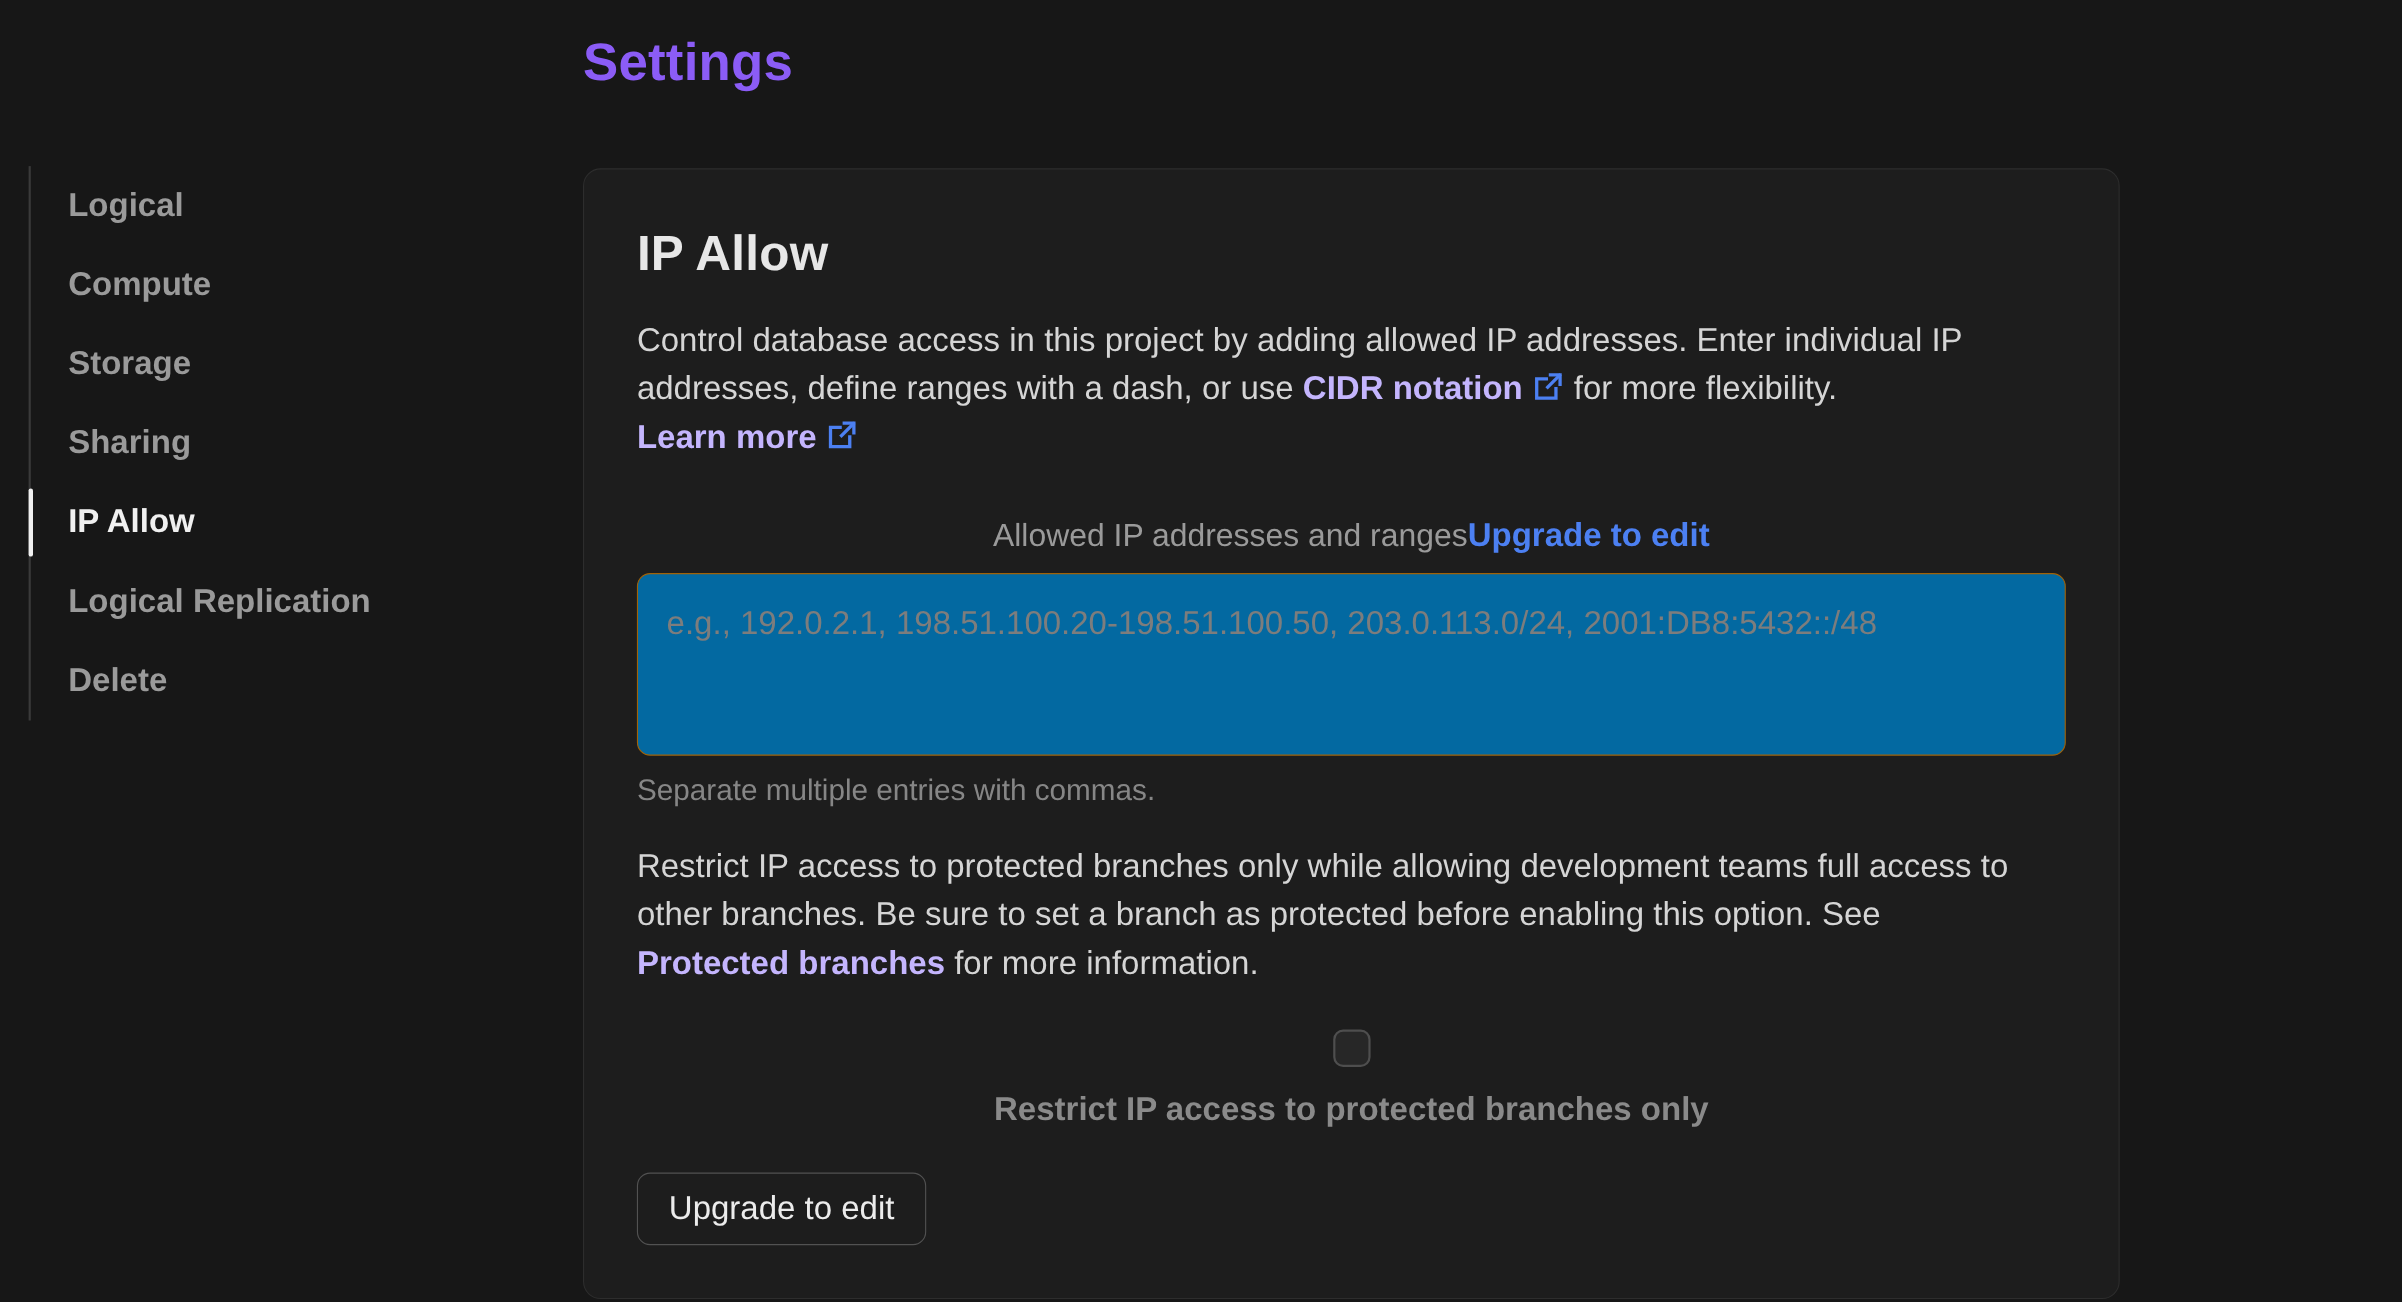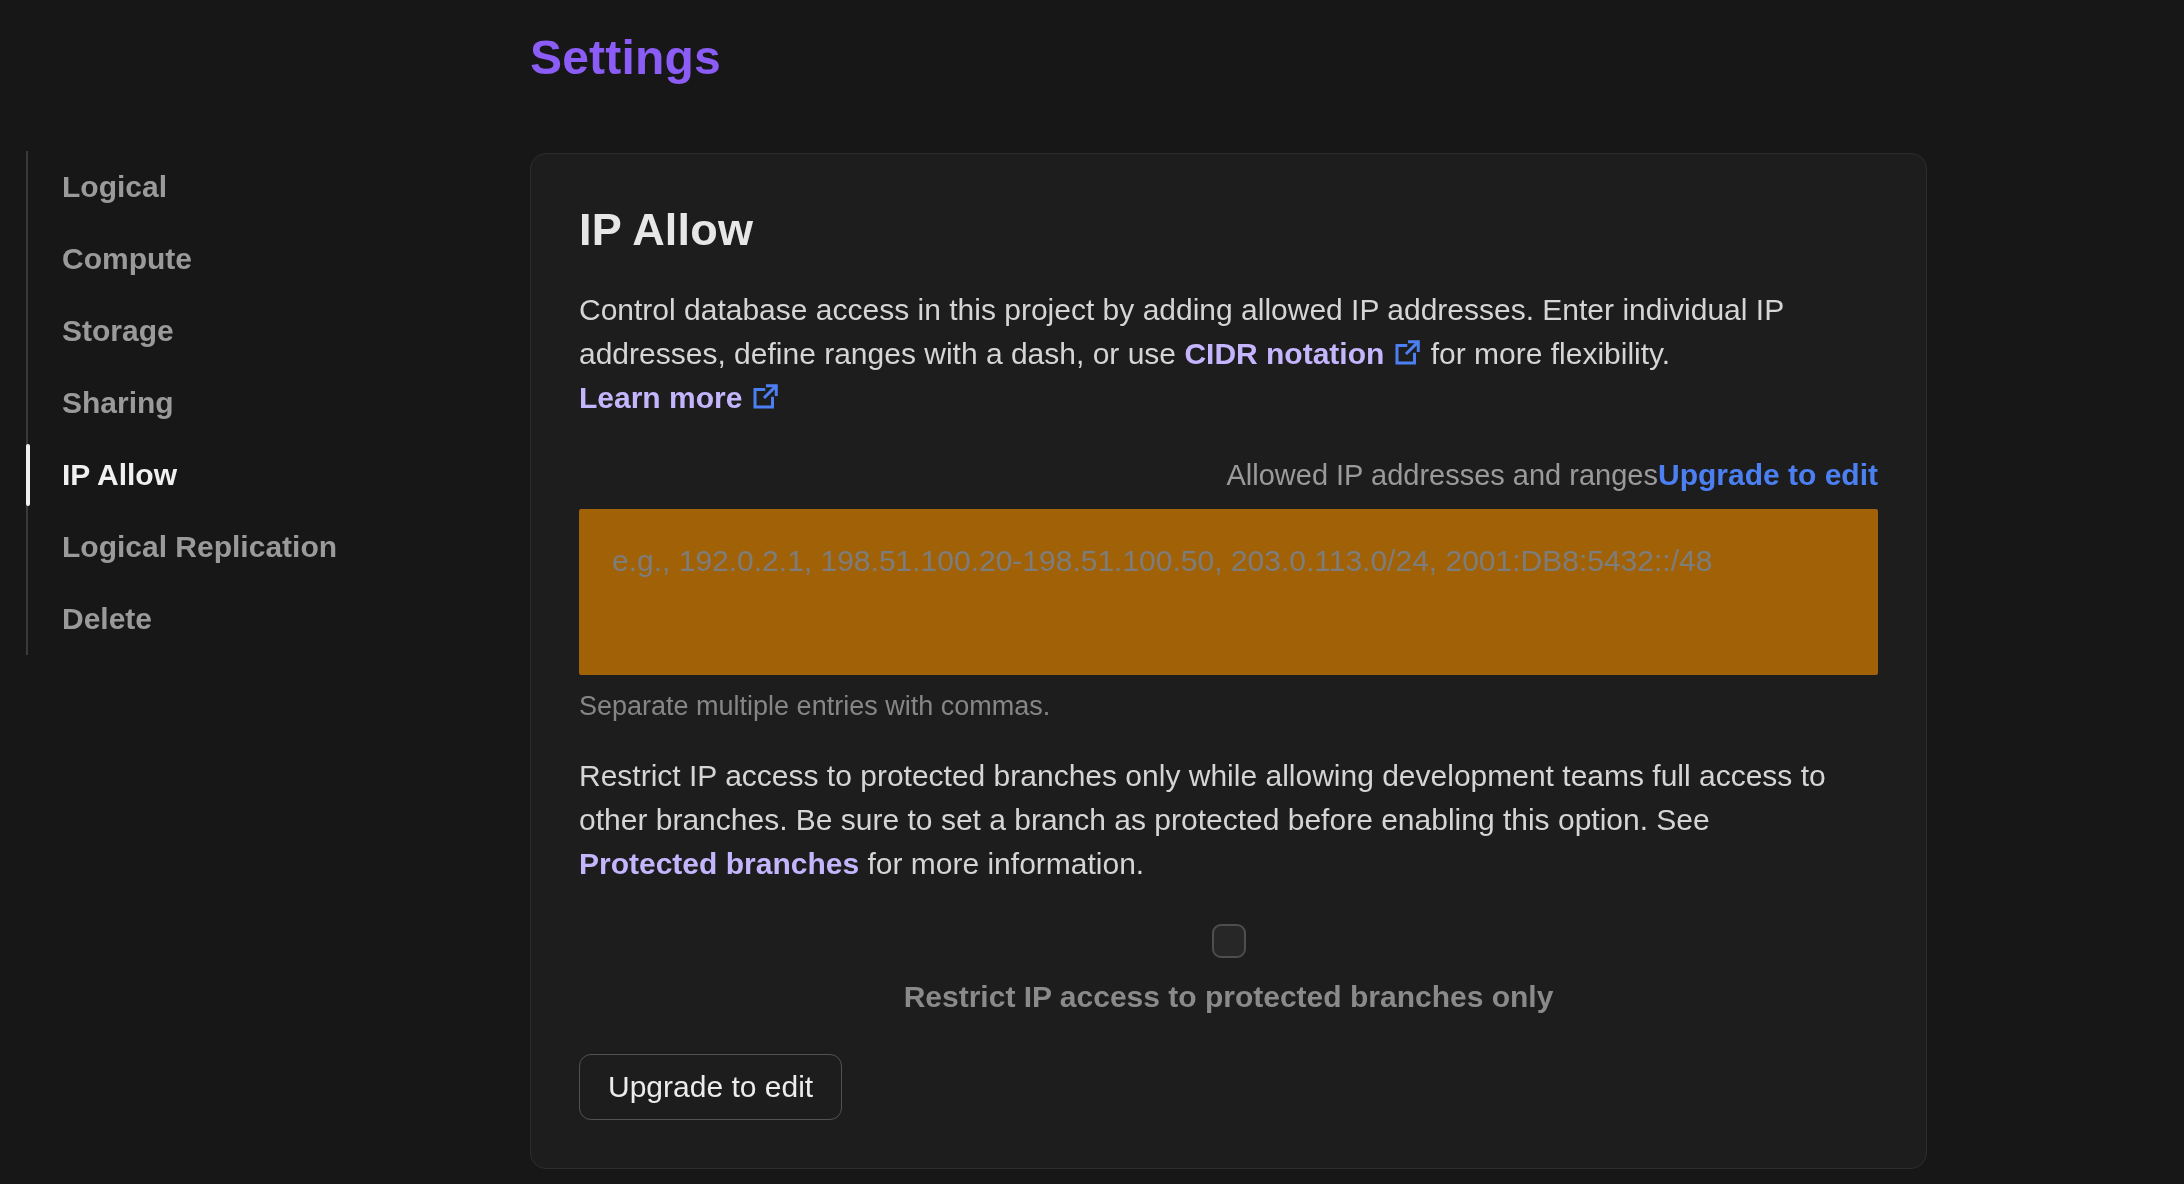--- a/index.html
+++ b/index.html
@@ -82,40 +82,40 @@
   .ext-icon {
     display: inline-block;
     width: 30px;
     height: 30px;
     margin-left: 8px;
     vertical-align: -4px;
     stroke: #4c80f2;
   }
 
   .field-row {
-    margin-top: 38px;
+    margin-top: 50px;
     display: flex;
     align-items: center;
-    justify-content: flex-end;
+    justify-content: center;
   }
   .field-label { font-size: 29px; color: #9a9a9a; }
   .upgrade-link {
     font-size: 30px;
     font-weight: 700;
     color: #4c80f2;
     text-decoration: none;
   }
   textarea.ip-input {
     display: block;
     margin-top: 17px;
     width: 100%;
     height: 166px;
-    background: #a16207;
-    border: 7px solid #a16207;
-    border-radius: 2px;
+    background: #0369a1;
+    border: 1px solid #a16207;
+    border-radius: 12px;
     padding: 28px 26px;
     font-family: "Liberation Sans", "DejaVu Sans", sans-serif;
     font-size: 30px;
     color: #d5d5d5;
     resize: none;
     outline: none;
   }
   textarea.ip-input::placeholder { color: #7d7d7d; }
   .helper-text { margin-top: 16px; font-size: 27px; color: #868686; }
 

